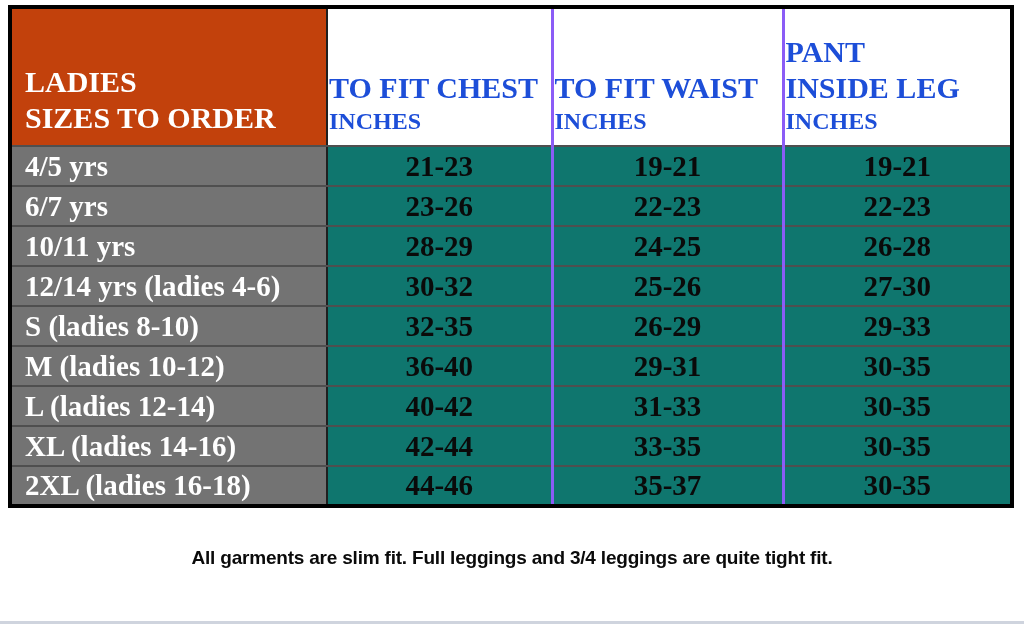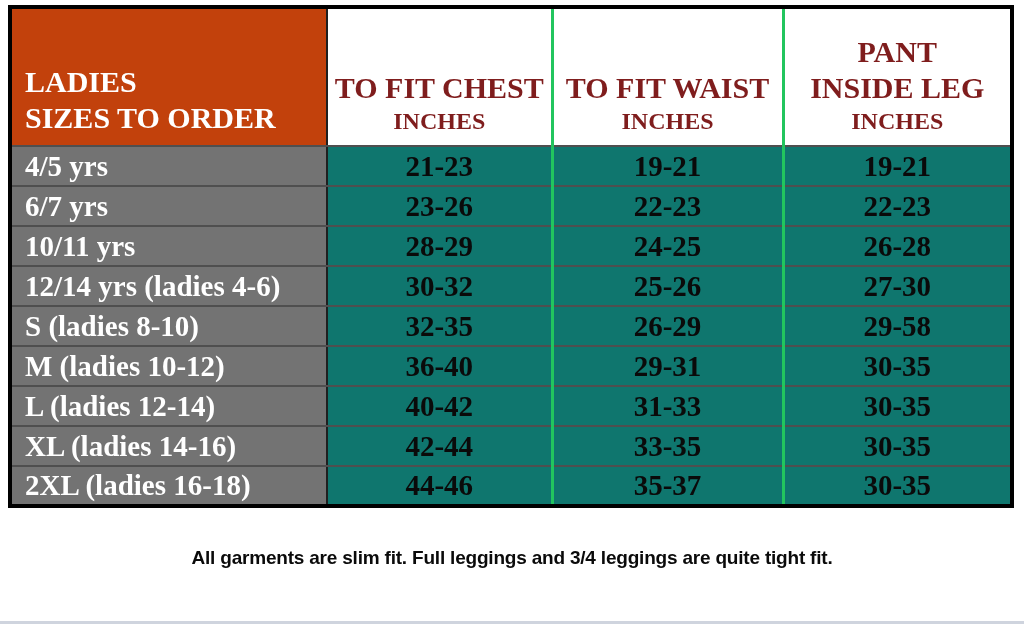--- a/index.html
+++ b/index.html
@@ -31,37 +31,37 @@
   col.c4 { width: 229px; }
 
   th, td {
     margin: 0;
     overflow: hidden;
     white-space: nowrap;
   }
 
   
   .v1 { border-right: 2px solid #1f1f1f; }
-  .v2 { border-right: 3px solid #22c55e; font-family: Liberation Serif, serif; }
+  .v2 { border-right: 3px solid #8b5cf6; font-family: Liberation Serif, serif; }
 
   
   thead th,
   tbody tr:not(:last-child) th,
   tbody tr:not(:last-child) td {
     border-bottom: 2px solid #4f4f4f;
   }
 
   
   thead th {
     height: 126px;
     vertical-align: bottom;
     padding-bottom: 9px;
-    text-align: center;
+    text-align: left;
     background: #ffffff;
-    color: #7f1d1d;
+    color: #1d4ed8;
     font-weight: bold;
   }
   thead th.corner {
     background: #c2410c;
     color: #ffffff;
     text-align: left;
     padding-left: 13px;
   }
   .hdr-line {
     display: block;
@@ -173,21 +173,21 @@
     <tr>
       <th class="size-cell v1">12/14 yrs (ladies 4-6)</th>
       <td class="num-cell v2">30-32</td>
       <td class="num-cell v2">25-26</td>
       <td class="num-cell">27-30</td>
     </tr>
     <tr>
       <th class="size-cell v1">S (ladies 8-10)</th>
       <td class="num-cell v2">32-35</td>
       <td class="num-cell v2">26-29</td>
-      <td class="num-cell">29-58</td>
+      <td class="num-cell">29-33</td>
     </tr>
     <tr>
       <th class="size-cell v1">M (ladies 10-12)</th>
       <td class="num-cell v2">36-40</td>
       <td class="num-cell v2">29-31</td>
       <td class="num-cell">30-35</td>
     </tr>
     <tr>
       <th class="size-cell v1">L (ladies 12-14)</th>
       <td class="num-cell v2">40-42</td>

